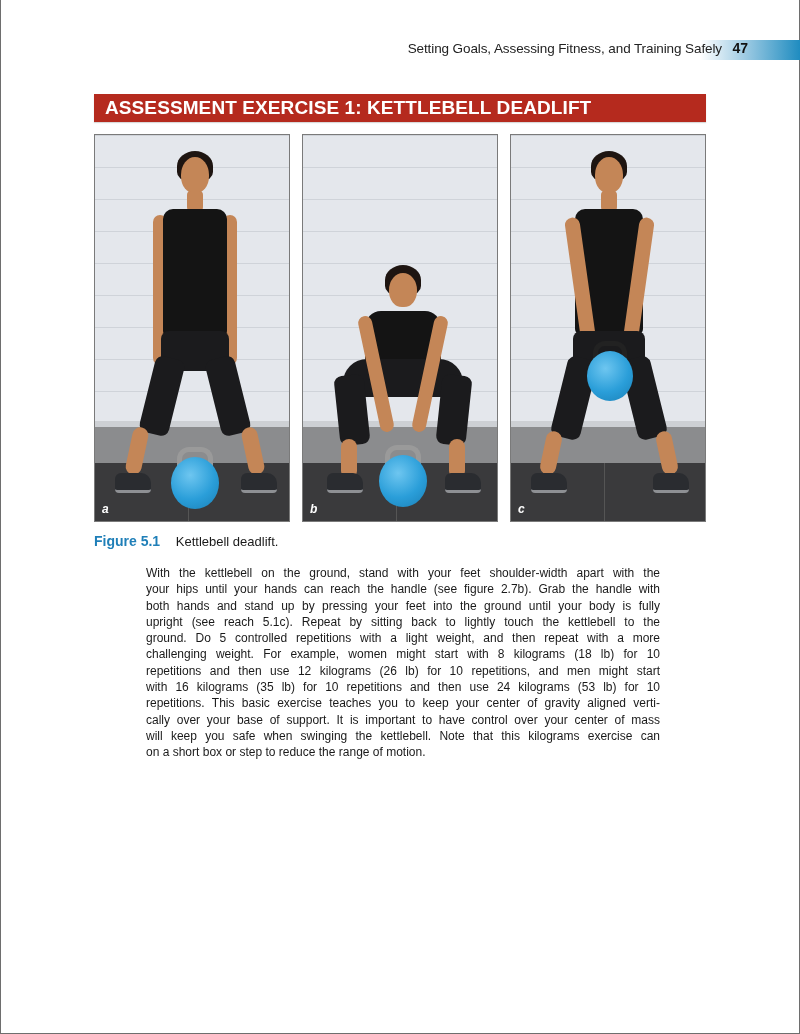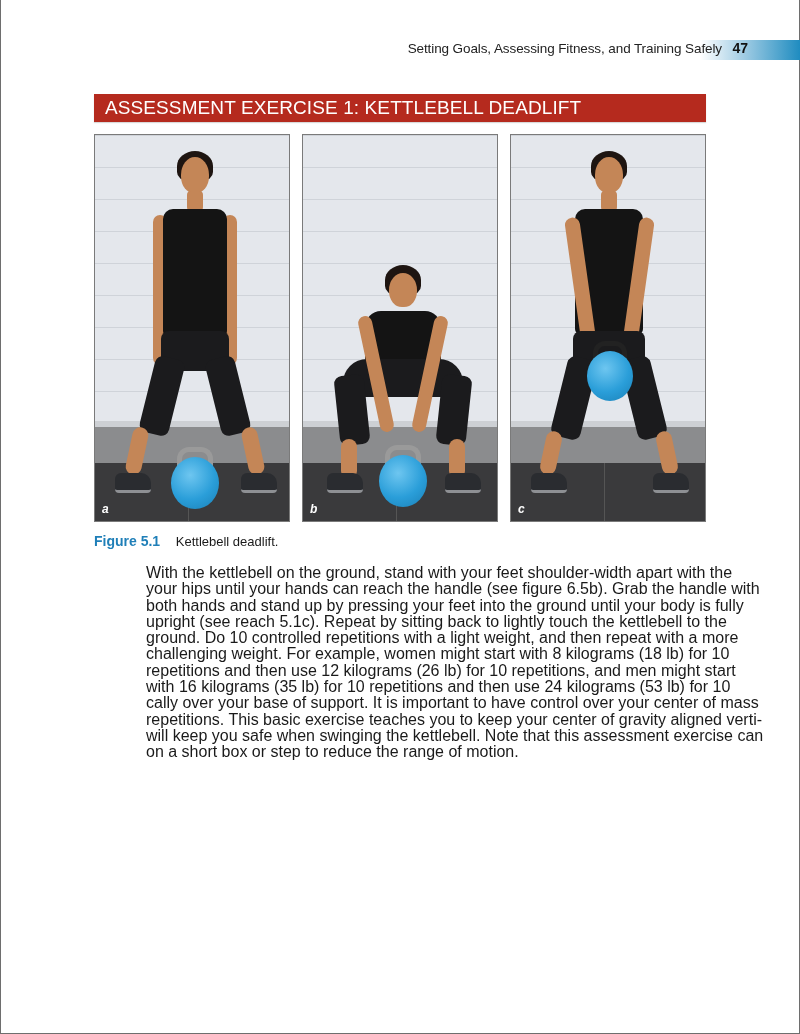--- a/index.html
+++ b/index.html
@@ -8,21 +8,21 @@
   .page-frame { position: absolute; left: 0; top: 0; width: 800px; height: 1034px; border: 1px solid #6e6e6e; border-top: none; }
 
   .running-head { position: absolute; top: 40px; left: 380px; width: 420px; height: 20px; }
   .running-head .rh-bar { position: absolute; right: 0; top: 0; width: 100px; height: 20px;
     background: linear-gradient(to right, #ffffff 0%, #9ecbe3 45%, #1f8cc0 100%); }
   .running-head .rh-title { position: absolute; right: 78px; top: 1px; font-size: 13.5px; color: #222; white-space: nowrap; letter-spacing: -0.1px; }
   .running-head .rh-num { position: absolute; right: 52px; top: 0px; font-size: 14px; font-weight: bold; color: #111; }
 
   .section-banner { position: absolute; left: 94px; top: 94px; width: 612px; height: 28px; background: #b52a1e;
     box-shadow: 0 1px 1px rgba(0,0,0,0.15); }
-  .section-banner span { position: absolute; left: 11px; top: 3px; color: #ffffff; font-size: 19px; font-weight: normal; letter-spacing: 0.1px; white-space: nowrap; }
+  .section-banner span { position: absolute; left: 11px; top: 3px; color: #ffffff; font-size: 19px; font-weight: bold; letter-spacing: 0.1px; white-space: nowrap; }
 
   .photo { position: absolute; top: 134px; width: 196px; height: 388px; border: 1px solid #7a7a7a; overflow: hidden;
     background: #e6e9ee; }
   .photo.a { left: 94px; } .photo.b { left: 302px; } .photo.c { left: 510px; }
   .wall { position: absolute; left: 0; top: 0; width: 100%; height: 290px;
     background-color: #e4e7ec;
     background-image:
       linear-gradient(#cfd3d9 1px, transparent 1px);
     background-size: 100% 32px; }
   .baseboard { position: absolute; left: 0; top: 286px; width: 100%; height: 6px; background: #cdd0d4; }
@@ -38,21 +38,21 @@
   .tank { position: absolute; background: #141414; border-radius: 10px 10px 6px 6px; }
   .legs { position: absolute; background: #1b1b1d; }
   .limb { position: absolute; background: #c48657; border-radius: 8px; }
   .shoe { position: absolute; background: #2a2c30; border-radius: 6px 10px 4px 4px; border-bottom: 3px solid #8e9094; }
   .kb { position: absolute; border-radius: 50%; background: radial-gradient(circle at 40% 35%, #6ec6f0 0%, #2a9ed9 55%, #1a7fb6 100%); }
   .kb-handle { position: absolute; border: 5px solid #9a9a9a; border-bottom: none; border-radius: 12px 12px 0 0; }
 
   .caption { position: absolute; left: 94px; top: 533px; font-size: 13px; color: #1a1a1a; white-space: nowrap; }
   .caption .cap-label { color: #1f7fb8; font-weight: bold; font-size: 14px; margin-right: 12px; }
 
-  .body-text { position: absolute; left: 146px; top: 565px; width: 514px; font-size: 16px; line-height: 16.3px; color: #1a1a1a;
+  .body-text { position: absolute; left: 146px; top: 565px; width: 514px; font-size: 12px; line-height: 16.3px; color: #1a1a1a;
     text-align: justify; }
   .body-text .line { display: block; text-align: justify; text-align-last: justify; white-space: nowrap; height: 16.3px; }
   .body-text .line.last { text-align-last: left; }
 </style>
 </head>
 <body>
 
 <div class="page-frame"></div>
 
 <div class="running-head">
@@ -139,24 +139,24 @@
   <span class="photo-letter">c</span>
 </div>
 
 <div class="caption">
   <span class="cap-label">Figure 5.1</span>
   <span>Kettlebell deadlift.</span>
 </div>
 
 <div class="body-text">
   <span class="line">With the kettlebell on the ground, stand with your feet shoulder-width apart with the</span>
-  <span class="line">your hips until your hands can reach the handle (see figure 6.5b). Grab the handle with</span>
+  <span class="line">your hips until your hands can reach the handle (see figure 2.7b). Grab the handle with</span>
   <span class="line">both hands and stand up by pressing your feet into the ground until your body is fully</span>
   <span class="line">upright (see reach 5.1c). Repeat by sitting back to lightly touch the kettlebell to the</span>
-  <span class="line">ground. Do 10 controlled repetitions with a light weight, and then repeat with a more</span>
+  <span class="line">ground. Do 5 controlled repetitions with a light weight, and then repeat with a more</span>
   <span class="line">challenging weight. For example, women might start with 8 kilograms (18 lb) for 10</span>
   <span class="line">repetitions and then use 12 kilograms (26 lb) for 10 repetitions, and men might start</span>
   <span class="line">with 16 kilograms (35 lb) for 10 repetitions and then use 24 kilograms (53 lb) for 10</span>
+  <span class="line">repetitions. This basic exercise teaches you to keep your center of gravity aligned verti-</span>
   <span class="line">cally over your base of support. It is important to have control over your center of mass</span>
-  <span class="line">repetitions. This basic exercise teaches you to keep your center of gravity aligned verti-</span>
-  <span class="line">will keep you safe when swinging the kettlebell. Note that this assessment exercise can</span>
+  <span class="line">will keep you safe when swinging the kettlebell. Note that this kilograms exercise can</span>
   <span class="line last">on a short box or step to reduce the range of motion.</span>
 </div>
 
 </body></html>

